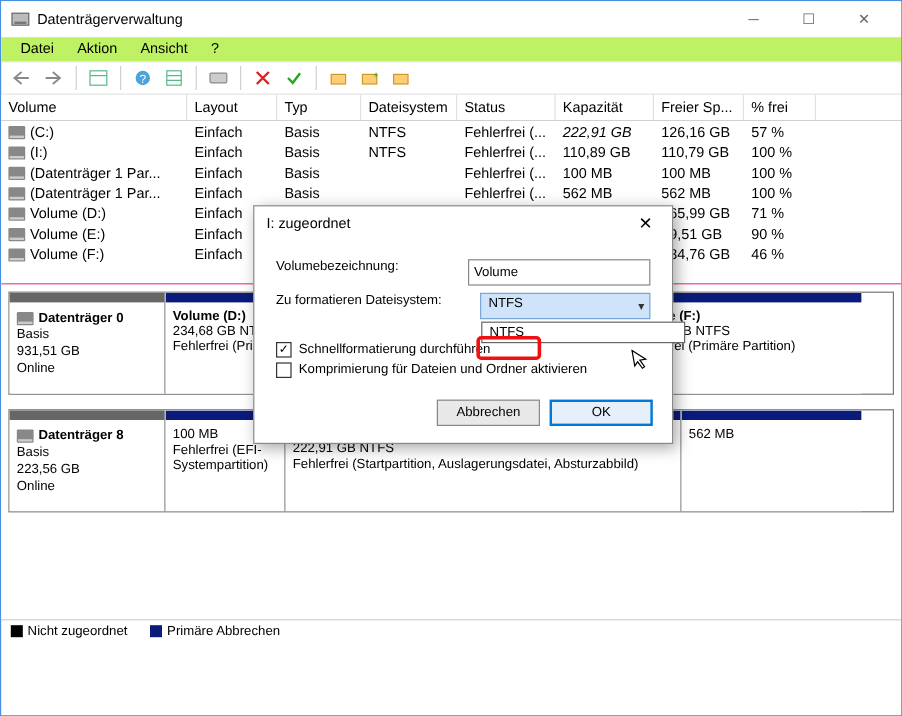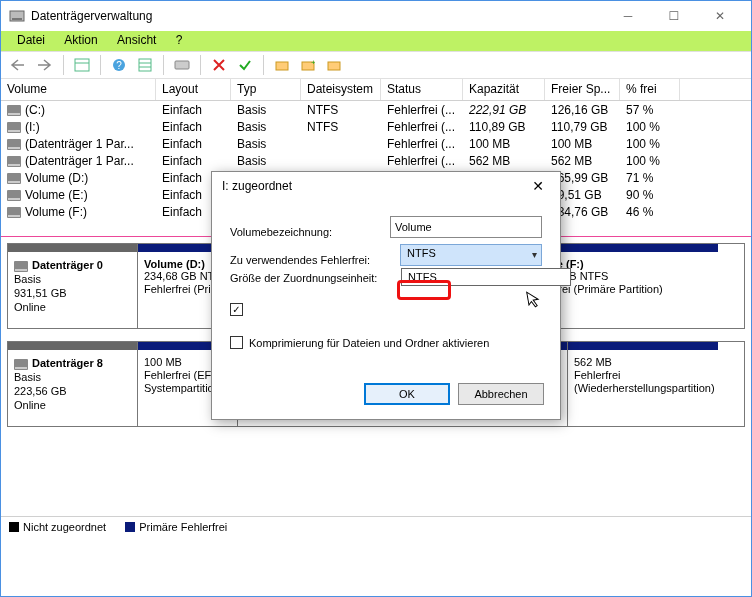--- a/index.html
+++ b/index.html
@@ -38,21 +38,21 @@
   .black { background:#000;}
   .legend { border-top:1px solid #d0d0d0; height:22px; padding:3px 8px; font-size:11px;}
   .legend .sw{ width:10px; height:10px; display:inline-block; margin-right:4px; vertical-align:middle;}
   .legend span.lbl{ margin-right:16px; vertical-align:middle;}
   
   .dialog { position:absolute; left:210px; top:170px; width:350px; background:#fff; border:1px solid #888; box-shadow:3px 3px 12px rgba(0,0,0,0.35); z-index:10;}
   .dlg-title{ padding:6px 10px; display:flex; align-items:center;}
   .dlg-title .t{ font-size:12px;}
   .dlg-title .x{ margin-left:auto; font-size:14px; width:24px; text-align:center;}
   .dlg-body{ padding:10px 18px 6px 18px;}
-  .dlg-row{ display:flex; align-items:flex-end; margin:6px 0; font-size:11px;}
+  .dlg-row{ display:flex; align-items:flex-start; margin:6px 0; font-size:11px;}
   .dlg-row label{ width:170px;}
   .txt-input{ flex:1; height:22px; border:1px solid #888; padding:2px 4px; font-size:11px;}
   .sel-closed{ flex:1; height:22px; border:1px solid #7ba7d8; background:#cfe4fb; padding:2px 18px 2px 6px; font-size:11px; position:relative;}
   .sel-closed .chev{position:absolute; right:4px; top:4px; font-size:10px; color:#333;}
   .chk{ width:13px; height:13px; border:1px solid #333; display:inline-block; margin-right:6px; vertical-align:middle; text-align:center; line-height:11px; font-size:10px;}
   .dlg-btns{ display:flex; justify-content:flex-end; gap:8px; padding:8px 16px 14px 16px;}
   .btn{ width:86px; height:22px; border:1px solid #888; background:#e8e8e8; font-size:11px; display:flex; align-items:center; justify-content:center;}
   .btn.primary{ border:2px solid #0078d7; background:#e6f0fb;}
   .dropdown{ position:absolute; left:189px; top:96px; width:170px; border:1px solid #666; background:#fff; z-index:20;}
   .dd-item{ padding:2px 6px; font-size:11px; height:16px; line-height:13px;}
@@ -270,68 +270,65 @@
       <div class="part" style="width: 100px;">
         <div class="stripe navy"></div>
         <div class="pname"></div>
         <div class="pinfo">100 MB</div>
         <div class="pinfo">Fehlerfrei (EFI-Systempartition)</div>
       </div>
       <div class="part" style="width: 330px;">
         <div class="stripe navy"></div>
         <div class="pname">(C:)</div>
         <div class="pinfo">222,91 GB NTFS</div>
+        <div class="pinfo">Fehlerfrei (Startpartition, Auslagerungsdatei, Absturzabbild)</div>
       </div>
       <div class="part" style="width: 150px;">
         <div class="stripe navy"></div>
         <div class="pname"></div>
         <div class="pinfo">562 MB</div>
-        <div class="pinfo">Fehlerfrei (Wiederherstellungspartition)</div>
       </div>
     </div>
   </div>
 
 <div class="legend">
   <span class="sw black"></span><span class="lbl">Nicht zugeordnet</span>
-  <span class="sw navy"></span><span class="lbl">Primäre Fehlerfrei</span>
+  <span class="sw navy"></span><span class="lbl">Primäre Abbrechen</span>
 </div>
 
 <div class="dialog">
   <div class="dlg-title">
     <span class="t">I: zugeordnet</span>
     <span class="x">✕</span>
   </div>
   <div class="dlg-body">
     <div class="dlg-row">
       <label>Volumebezeichnung:</label>
       <input class="txt-input" value="Volume" style="">
     </div>
     <div class="dlg-row">
-      <label>Zu verwendendes Fehlerfrei:</label>
+      <label>Zu formatieren Dateisystem:</label>
       <div class="sel-closed">
         <span>NTFS</span>
         <span class="chev">▾</span>
       </div>
     </div>
-    <div class="dlg-row">
-      <label>Größe der Zuordnungseinheit:</label>
-      <div style="flex:1"></div>
-    </div>
     <div style="height:10px"></div>
     <div class="dlg-row" style="margin:3px 0">
       <span class="chk">✓</span>
-    </div>
-    <div class="dlg-row" style="margin:20px 0">
+      <span>Schnellformatierung durchführen</span>
+    </div>
+    <div class="dlg-row" style="margin:4px 0">
       <span class="chk"></span>
       <span>Komprimierung für Dateien und Ordner aktivieren</span>
     </div>
   </div>
   <div class="dlg-btns">
+    <div class="btn">Abbrechen</div>
     <div class="btn primary">OK</div>
-    <div class="btn">Abbrechen</div>
   </div>
 
   <div class="dropdown">
     <div class="dd-item">NTFS</div>
   </div>
   <div class="red-box" style="left:185px; top:108px; width:54px; height:20px;"></div>
   <div class="cursor" style="left:315px; top:118px;">
     <svg width="14" height="18">
         <path d="M1 1 L1 14 L4 11 L7 17 L9 16 L6 10 L11 10 Z" fill="#fff" stroke="#000"></path>
       </svg>

